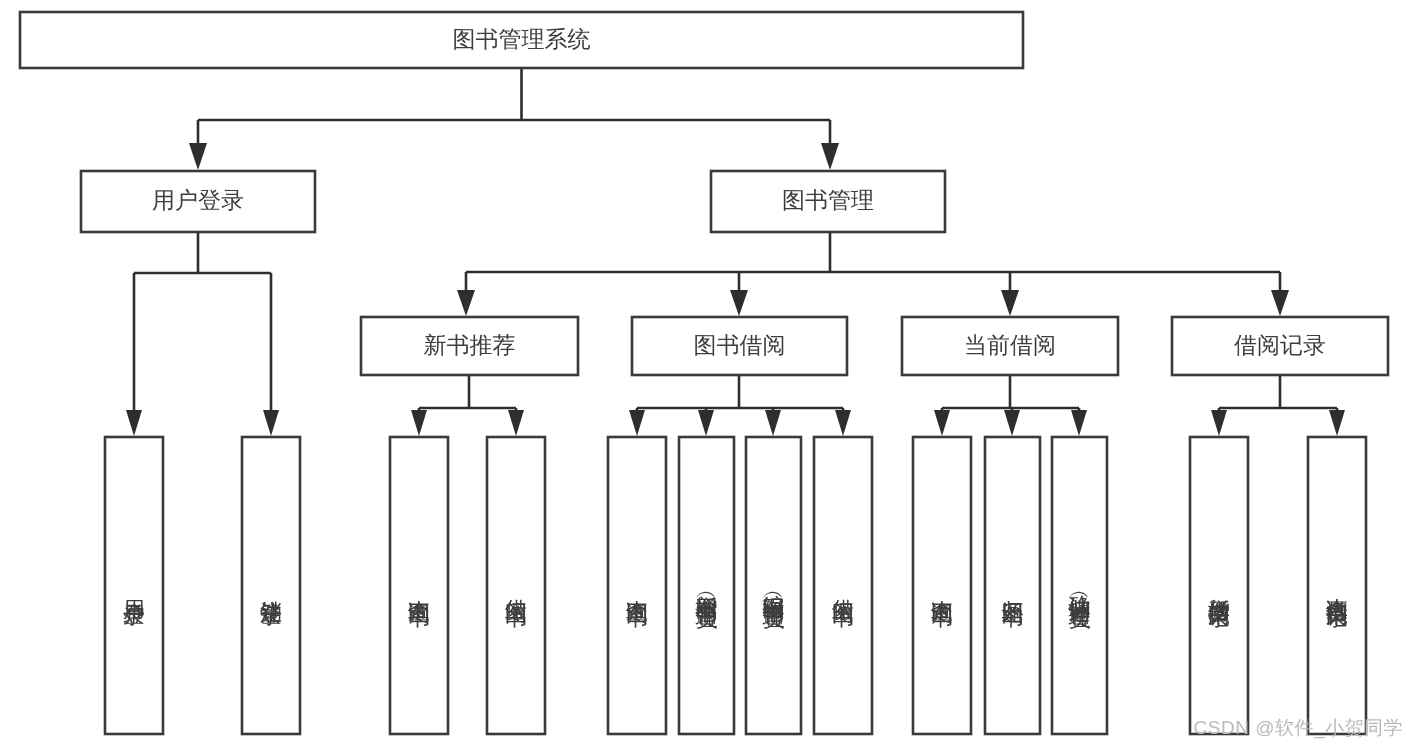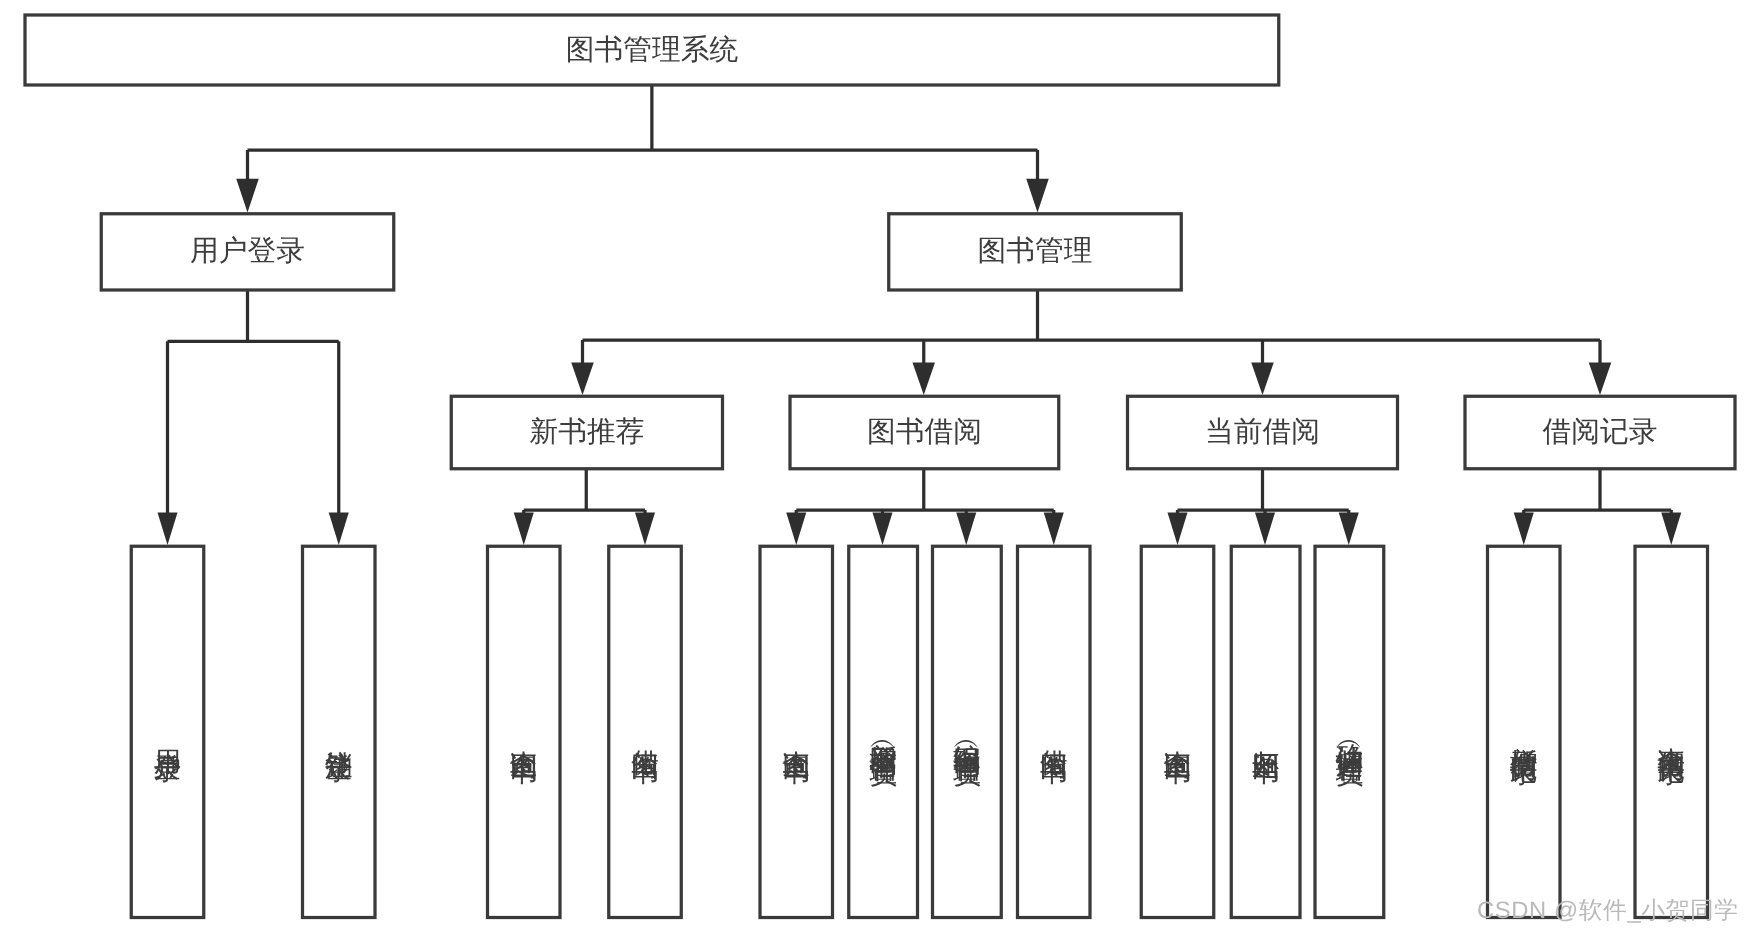--- a/index.html
+++ b/index.html
@@ -59,21 +59,21 @@
     letter-spacing: 2px;
     font-size: 22px;
     line-height: 1;
     color: #3d3d3d;
     font-family: "Liberation Sans", "DejaVu Sans", sans-serif;
     white-space: nowrap;
     pointer-events: none;
   }
   .watermark {
     position: absolute;
-    right: 14px;
+    right: 2px;
     bottom: 6px;
     color: #b9b9b9;
     font-size: 19px;
     font-family: "Liberation Sans", "DejaVu Sans", sans-serif;
     letter-spacing: 0.5px;
     white-space: nowrap;
   }
 </style>
 </head>
 <body>

